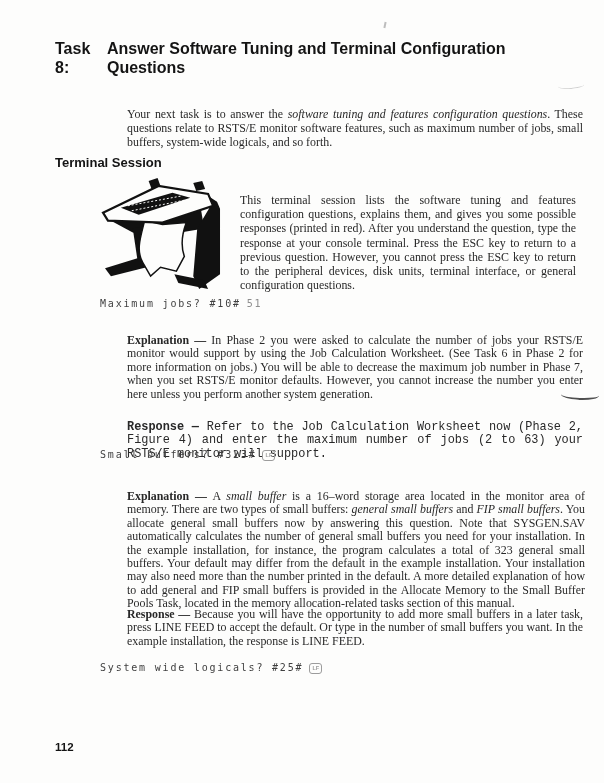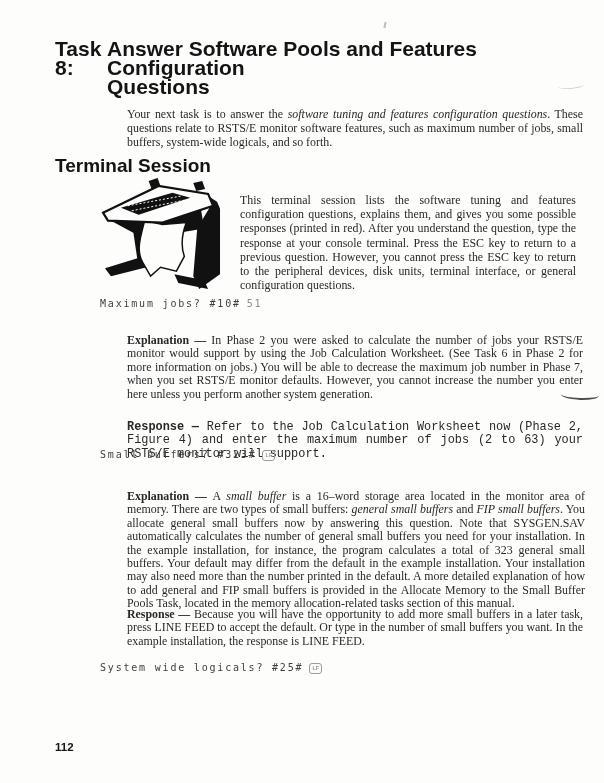--- a/index.html
+++ b/index.html
@@ -8,26 +8,26 @@
     background:#ffffff;
     font-family:"Liberation Serif", serif;
     color:#262626;
     position:relative;
     overflow:hidden;
   }
   .page{position:absolute;inset:0;background:#fdfdfc;}
 
   
   .h-sans{font-family:"Liberation Sans", sans-serif;font-weight:bold;color:#141414;}
-  .task-heading{position:absolute;left:55px;top:39px;display:flex;font-size:21px;line-height:19px;}
+  .task-heading{position:absolute;left:55px;top:39px;display:flex;font-size:16px;line-height:19px;}
   .task-label{width:52px;flex:0 0 52px;}
   .task-title{width:440px;}
   .task-title .line{display:block;}
 
-  .section-heading{position:absolute;left:55px;top:155px;font-size:19px;}
+  .section-heading{position:absolute;left:55px;top:155px;font-size:13px;}
 
   
   .para{
     position:absolute;
     font-size:11.9px;
     line-height:13.4px;
     text-align:justify;
     color:#282828;
   }
   .intro{left:127px;top:95px;width:456px;line-height:14.2px;font-family:Liberation Serif, serif;}
@@ -72,21 +72,21 @@
     background:#bdbdbd;transform:rotate(12deg);}
 </style>
 </head>
 <body>
 
 <div class="page">
 
   <div class="task-heading h-sans">
     <span class="task-label">Task 8:</span>
     <span class="task-title">
-      <span class="line">Answer Software Pools and Features Configuration</span>
+      <span class="line">Answer Software Tuning and Terminal Configuration</span>
       <span class="line">Questions</span>
     </span>
   </div>
 
   <p class="para intro"><span>Your next task is to answer the </span><span style="font-style: italic;">software tuning and features configuration questions</span><span>. These questions relate to RSTS/E monitor software features, such as maximum number of jobs, small buffers, system-wide logicals, and so forth.</span></p>
 
   <div class="section-heading h-sans">Terminal Session</div>
 
   <div class="terminal-art">
     <svg viewBox="0 0 125 120" width="124" height="119" xmlns="http://www.w3.org/2000/svg">

